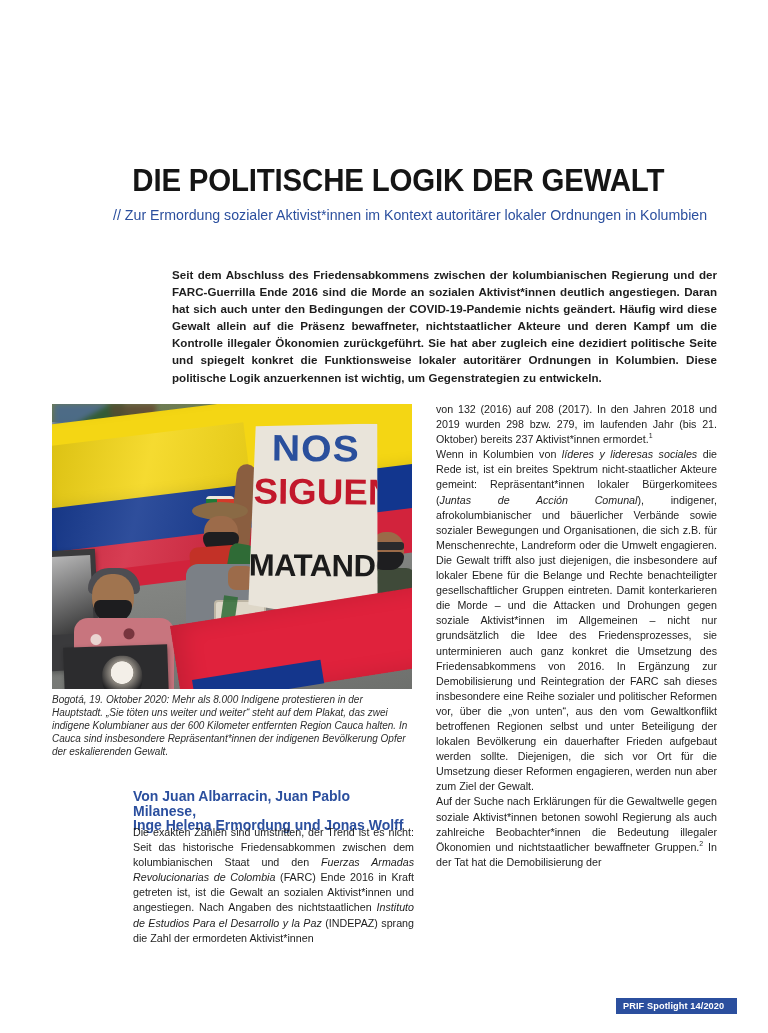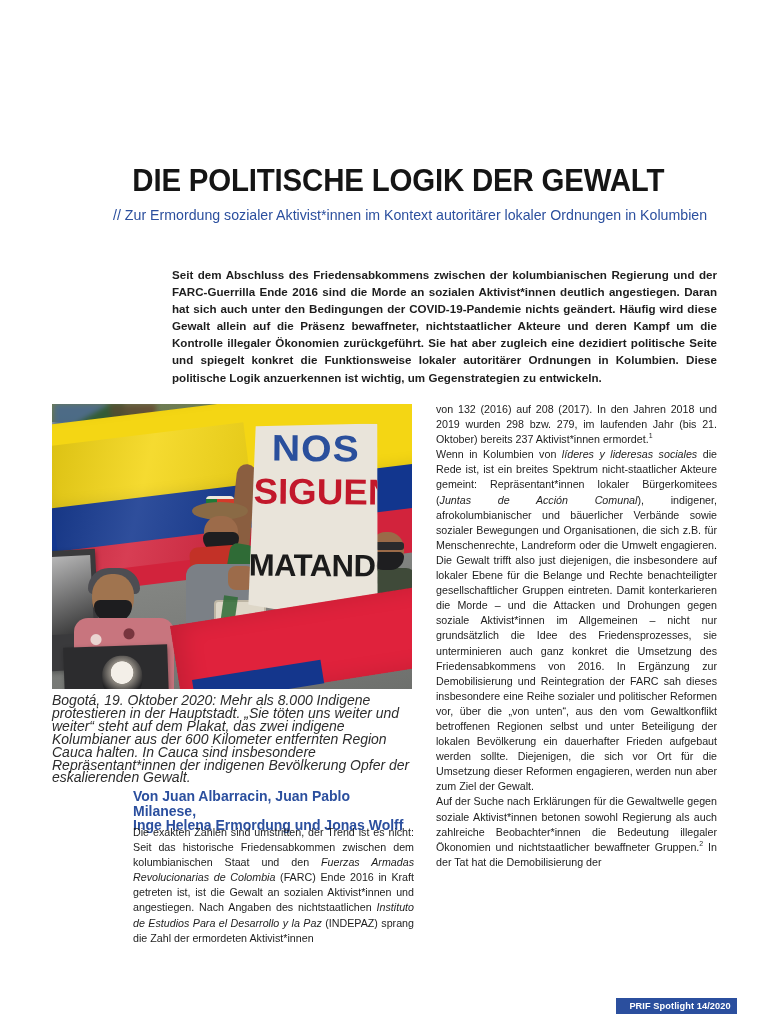--- a/index.html
+++ b/index.html
@@ -368,21 +368,21 @@
     background: linear-gradient(200deg, #6d4b33, #2b4e2d);
     filter: blur(2.6px); opacity: .85;
   }
 
   
   .caption {
     position: absolute;
     left: 52px;
     top: 694px;
     width: 362px;
-    font-size: 14px;
+    font-size: 10px;
     line-height: 12.9px;
     font-style: italic;
     color: #2c2c2c;
     text-align: left;
   }
 
   
   .byline {
     position: absolute;
     left: 133px;
@@ -434,21 +434,21 @@
     position: absolute;
     left: 616px;
     top: 998px;
     width: 121px;
     height: 16px;
     background: #2b4f9e;
     color: #ffffff;
     font-size: 9.2px;
     font-weight: 700;
     line-height: 16px;
-    text-align: center;
+    text-align: left;
     padding-left: 7px;
     box-sizing: border-box;
     letter-spacing: .1px;
   }
 </style>
 </head>
 <body>
 
 <div class="page">
 

